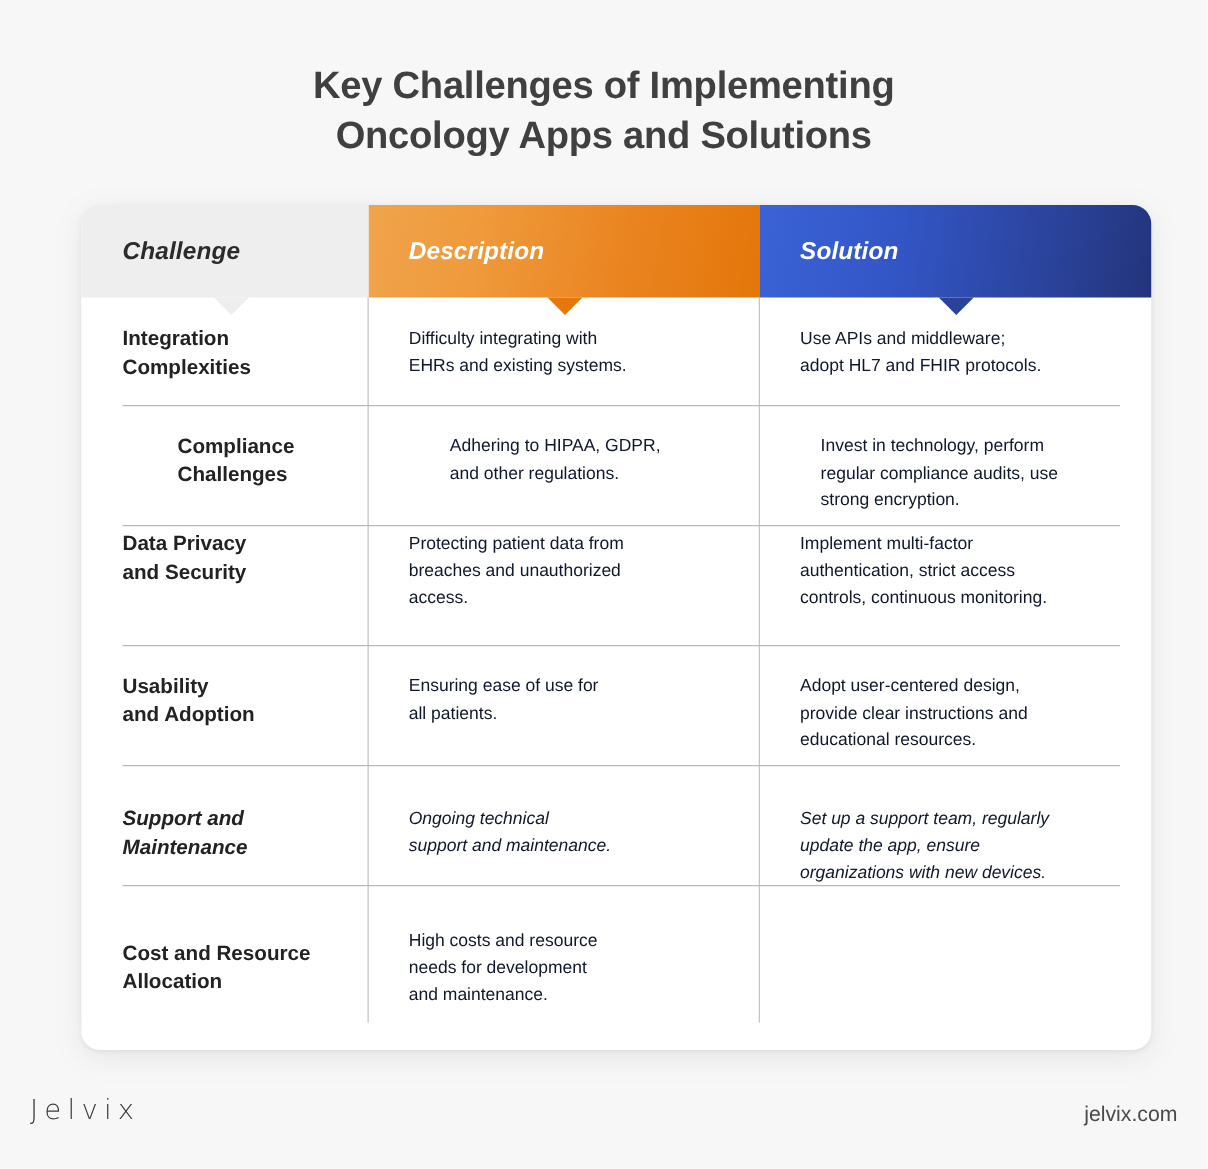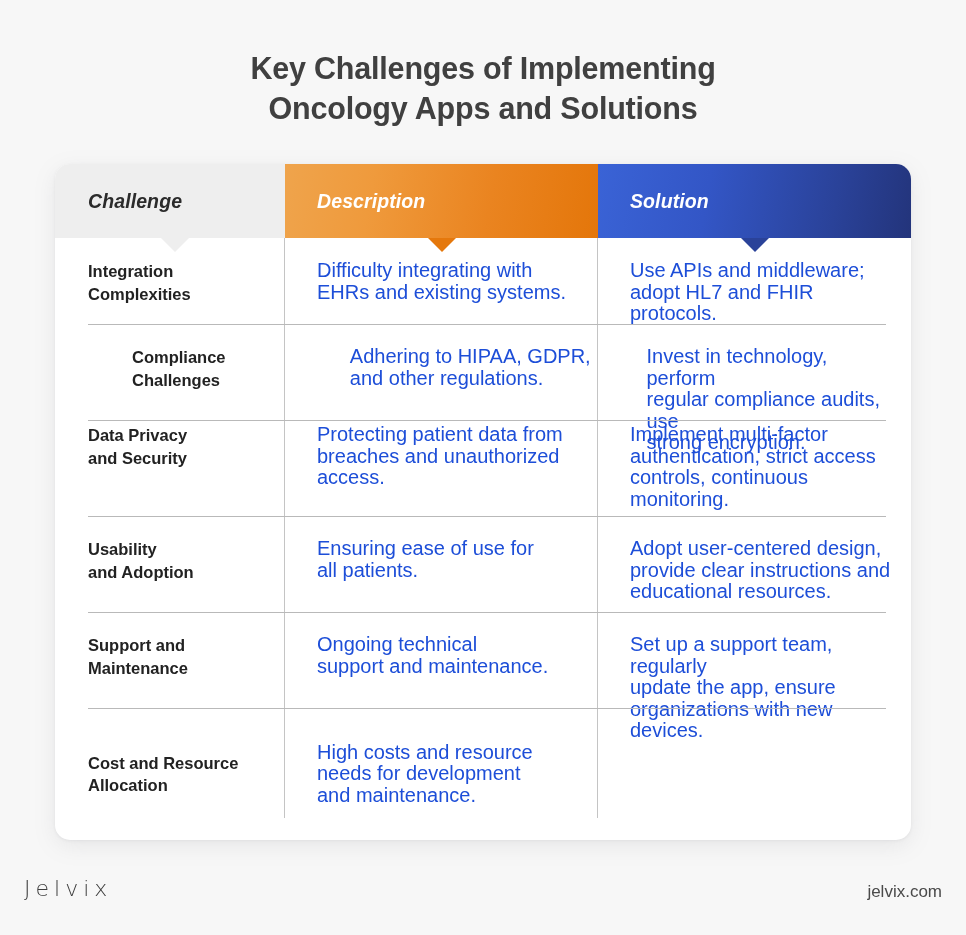--- a/index.html
+++ b/index.html
@@ -26,21 +26,21 @@
     font-weight: bold;
     line-height: 40px;
     color: #404040;
     letter-spacing: -0.2px;
   }
   .title .line { display: block; }
 
   
   .card {
     position: absolute;
-    left: 55px;
+    left: 65px;
     top: 164px;
     width: 856px;
     height: 676px;
     background: #ffffff;
     border-radius: 15px;
     box-shadow: 0 6px 22px rgba(120,120,130,0.13), 0 1px 3px rgba(120,120,130,0.10);
     overflow: visible;
   }
 
   
@@ -141,23 +141,23 @@
     padding: 0 20px 0 32px;
   }
   .challenge-text {
     font-size: 16.5px;
     font-weight: bold;
     color: #222222;
     line-height: 22.5px;
     white-space: pre-line;
   }
   .body-text {
-    font-size: 20px;
+    font-size: 14px;
     font-weight: normal;
-    color: #1d4ed8;
+    color: #0f172a;
     line-height: 21.5px;
     white-space: pre-line;
   }
 
   
   .vdiv {
     position: absolute;
     top: 0;
     bottom: 0;
     width: 1px;
@@ -274,21 +274,21 @@
         <span class="body-text">Ensuring ease of use for
 all patients.</span>
       </div>
       <div class="cell cell-sol">
         <span class="body-text">Adopt user-centered design,
 provide clear instructions and
 educational resources.</span>
       </div>
     </div>
 
-    <div class="row" style="height:96px;padding-top:22px;">
+    <div class="row" style="height:96px;padding-top:32px;font-style:italic;">
       <div class="row-sep"></div>
       <div class="cell cell-challenge">
         <span class="challenge-text">Support and
 Maintenance</span>
       </div>
       <div class="cell cell-desc">
         <span class="body-text">Ongoing technical
 support and maintenance.</span>
       </div>
       <div class="cell cell-sol">

